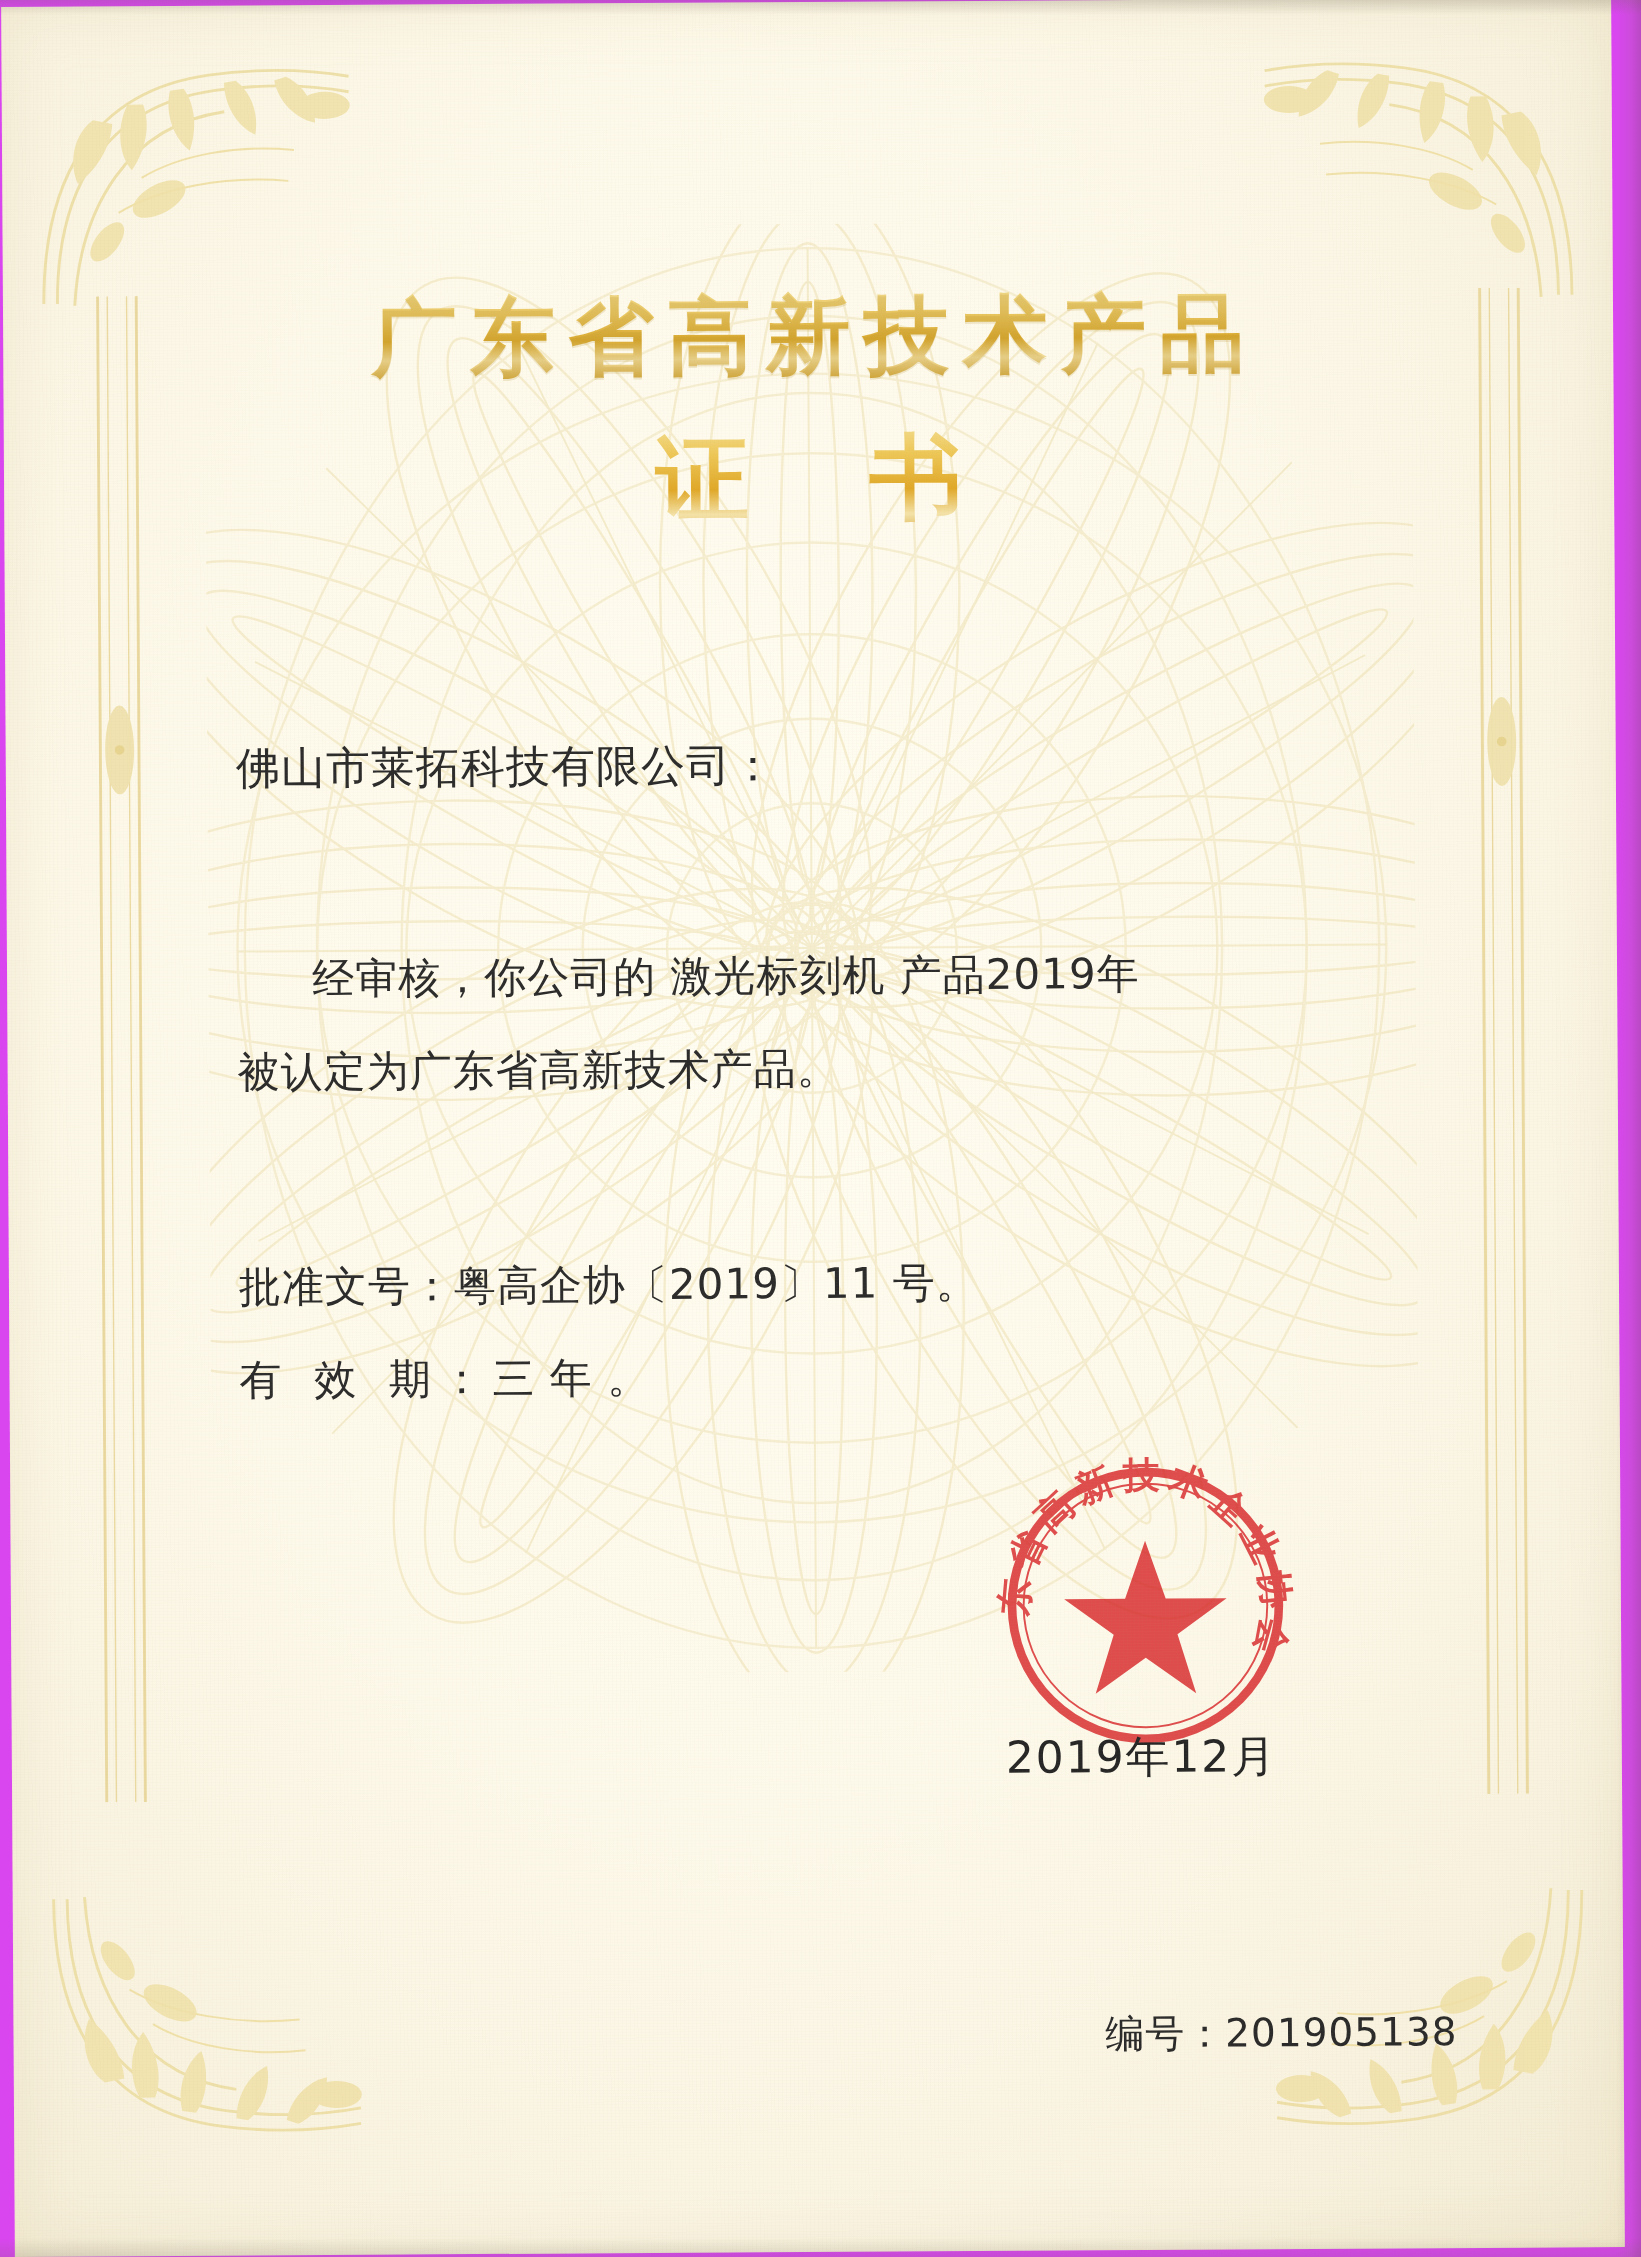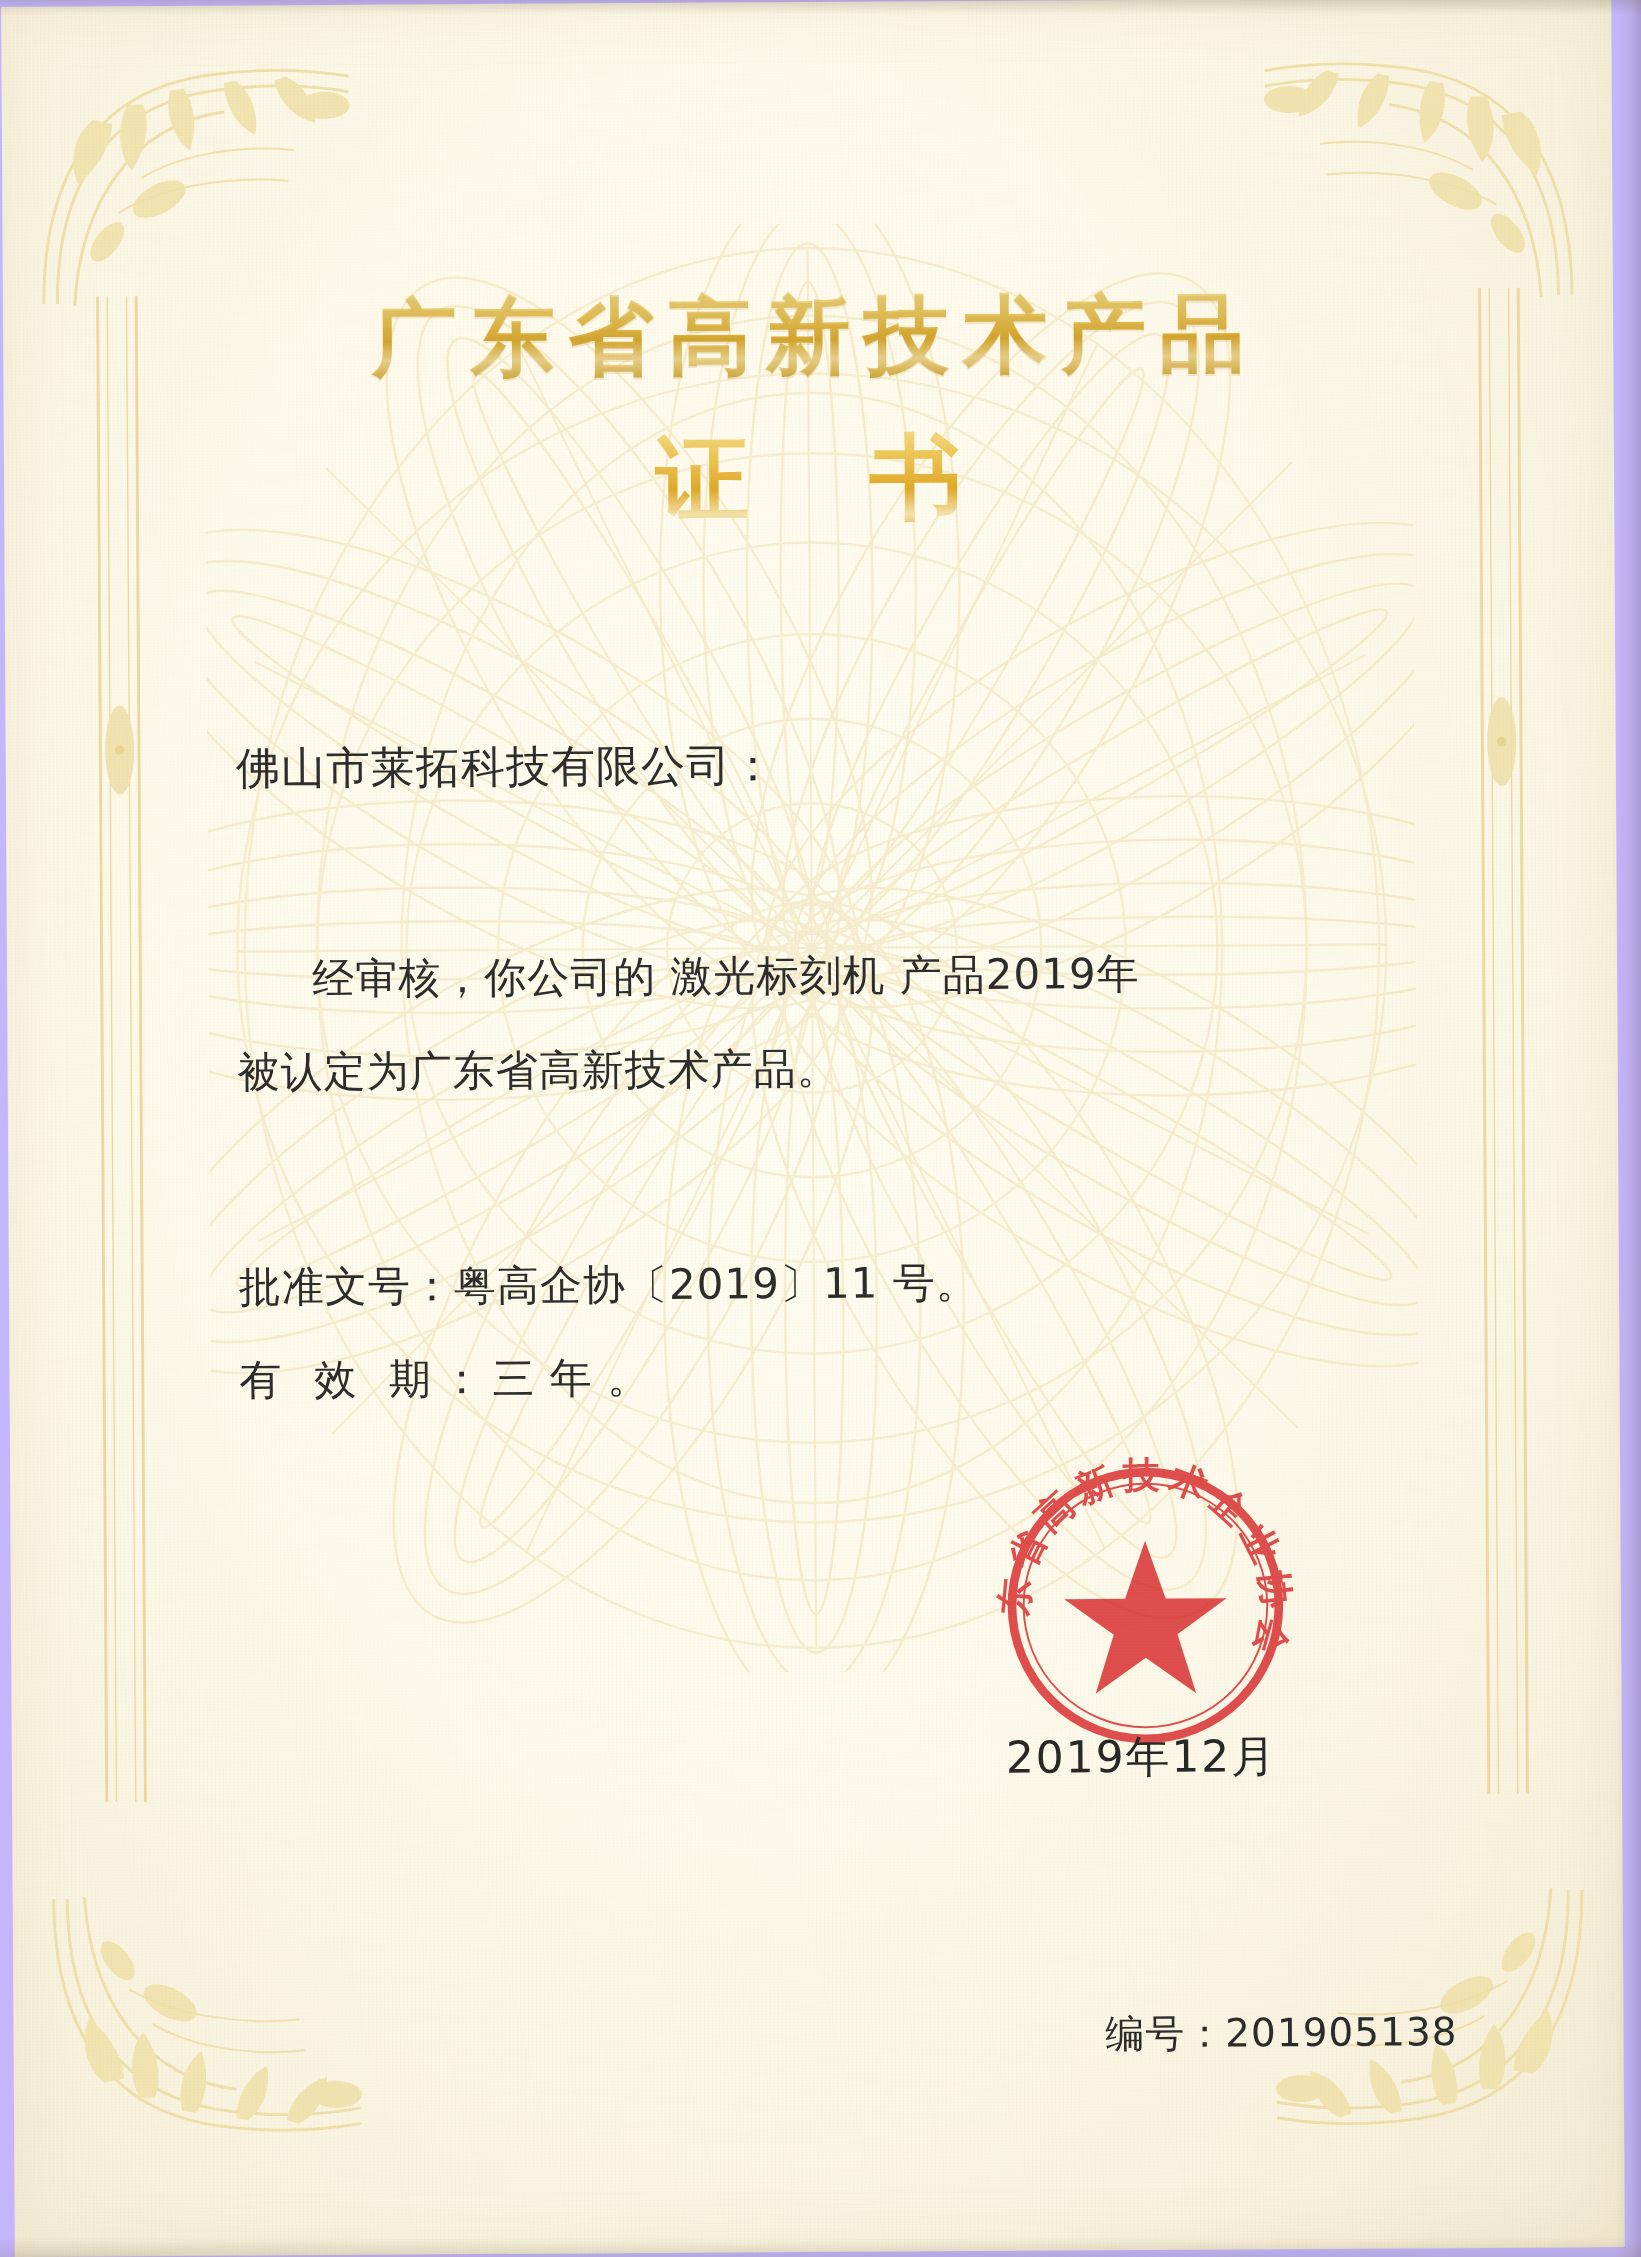--- a/index.html
+++ b/index.html
@@ -13,21 +13,21 @@
     height: 2257px;
     font-family: "Liberation Serif", "DejaVu Serif", serif;
     overflow: hidden;
   }
 
   
   #scan {
     position: relative;
     width: 1641px;
     height: 2257px;
-    background: #c4b5fd;
+    background: #d946ef;
   }
 
   
   #paper {
     position: absolute;
     left: 7.7px;
     top: 1.9px;
     width: 1610px;
     height: 2250px;
     background:

